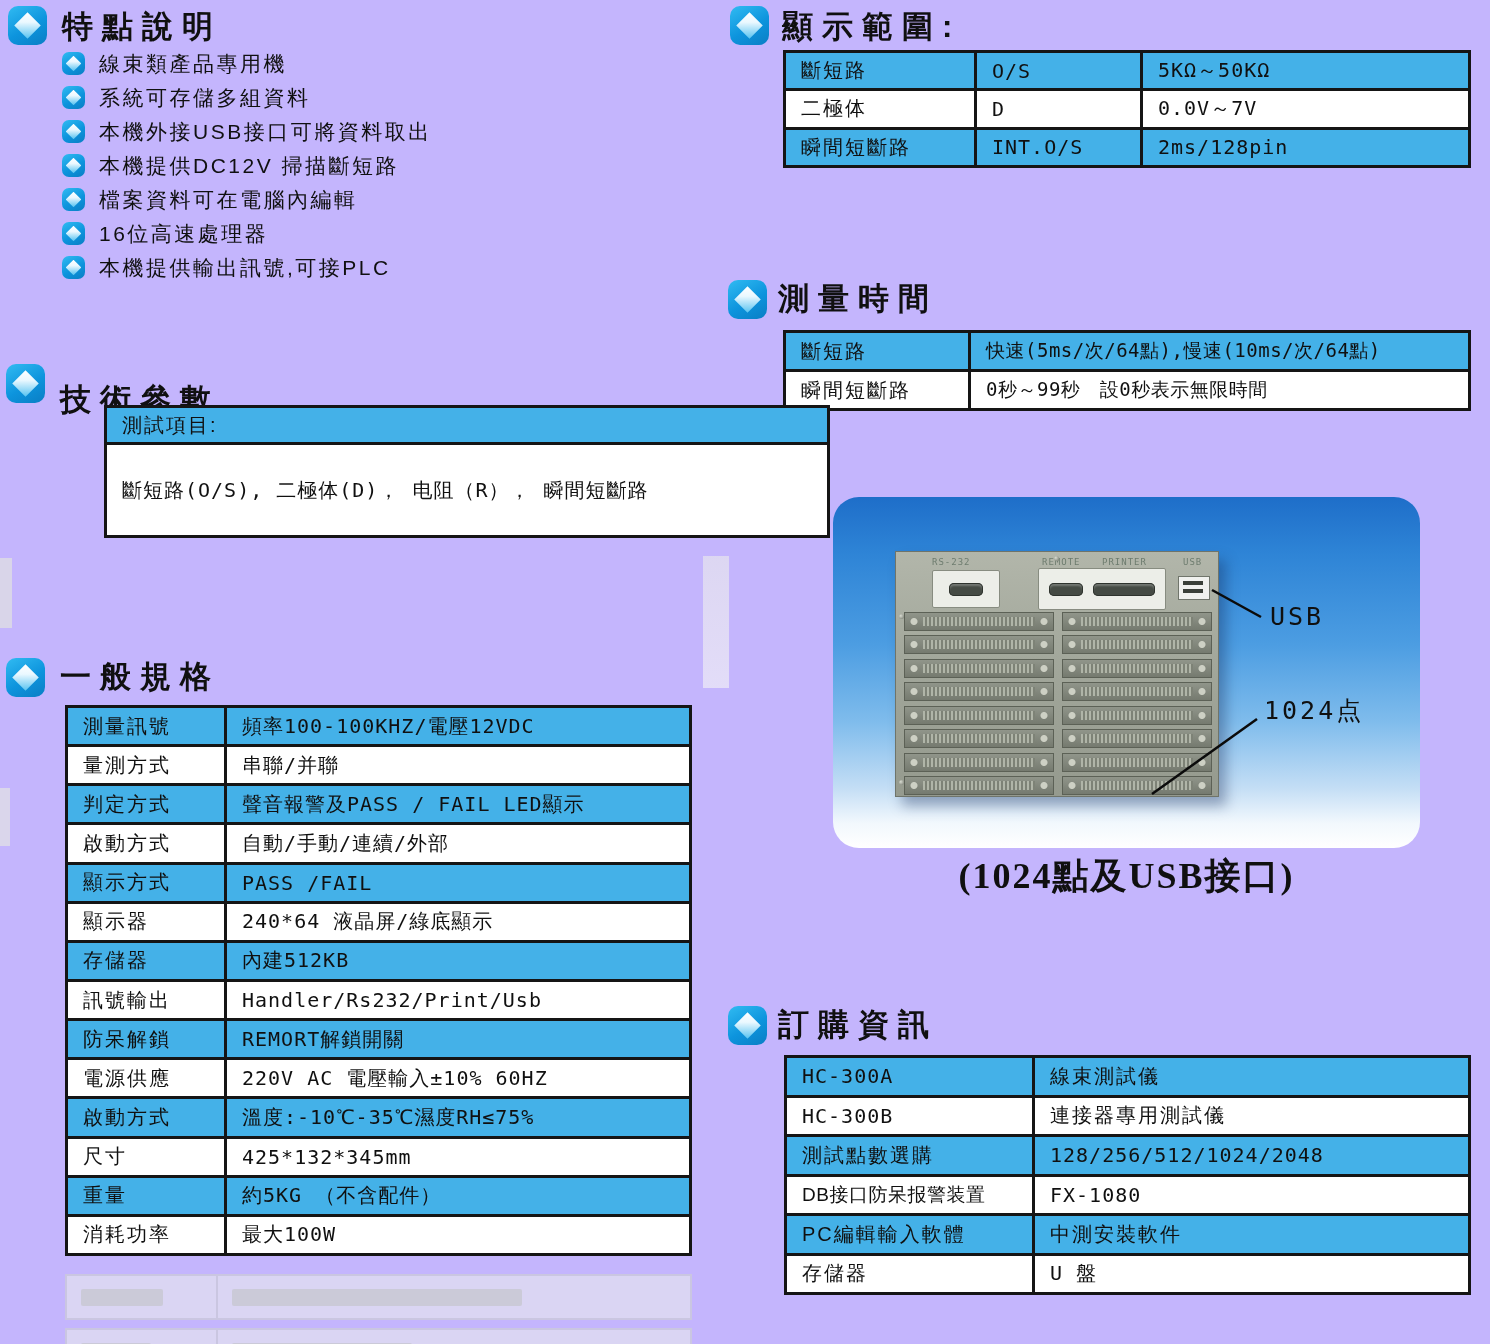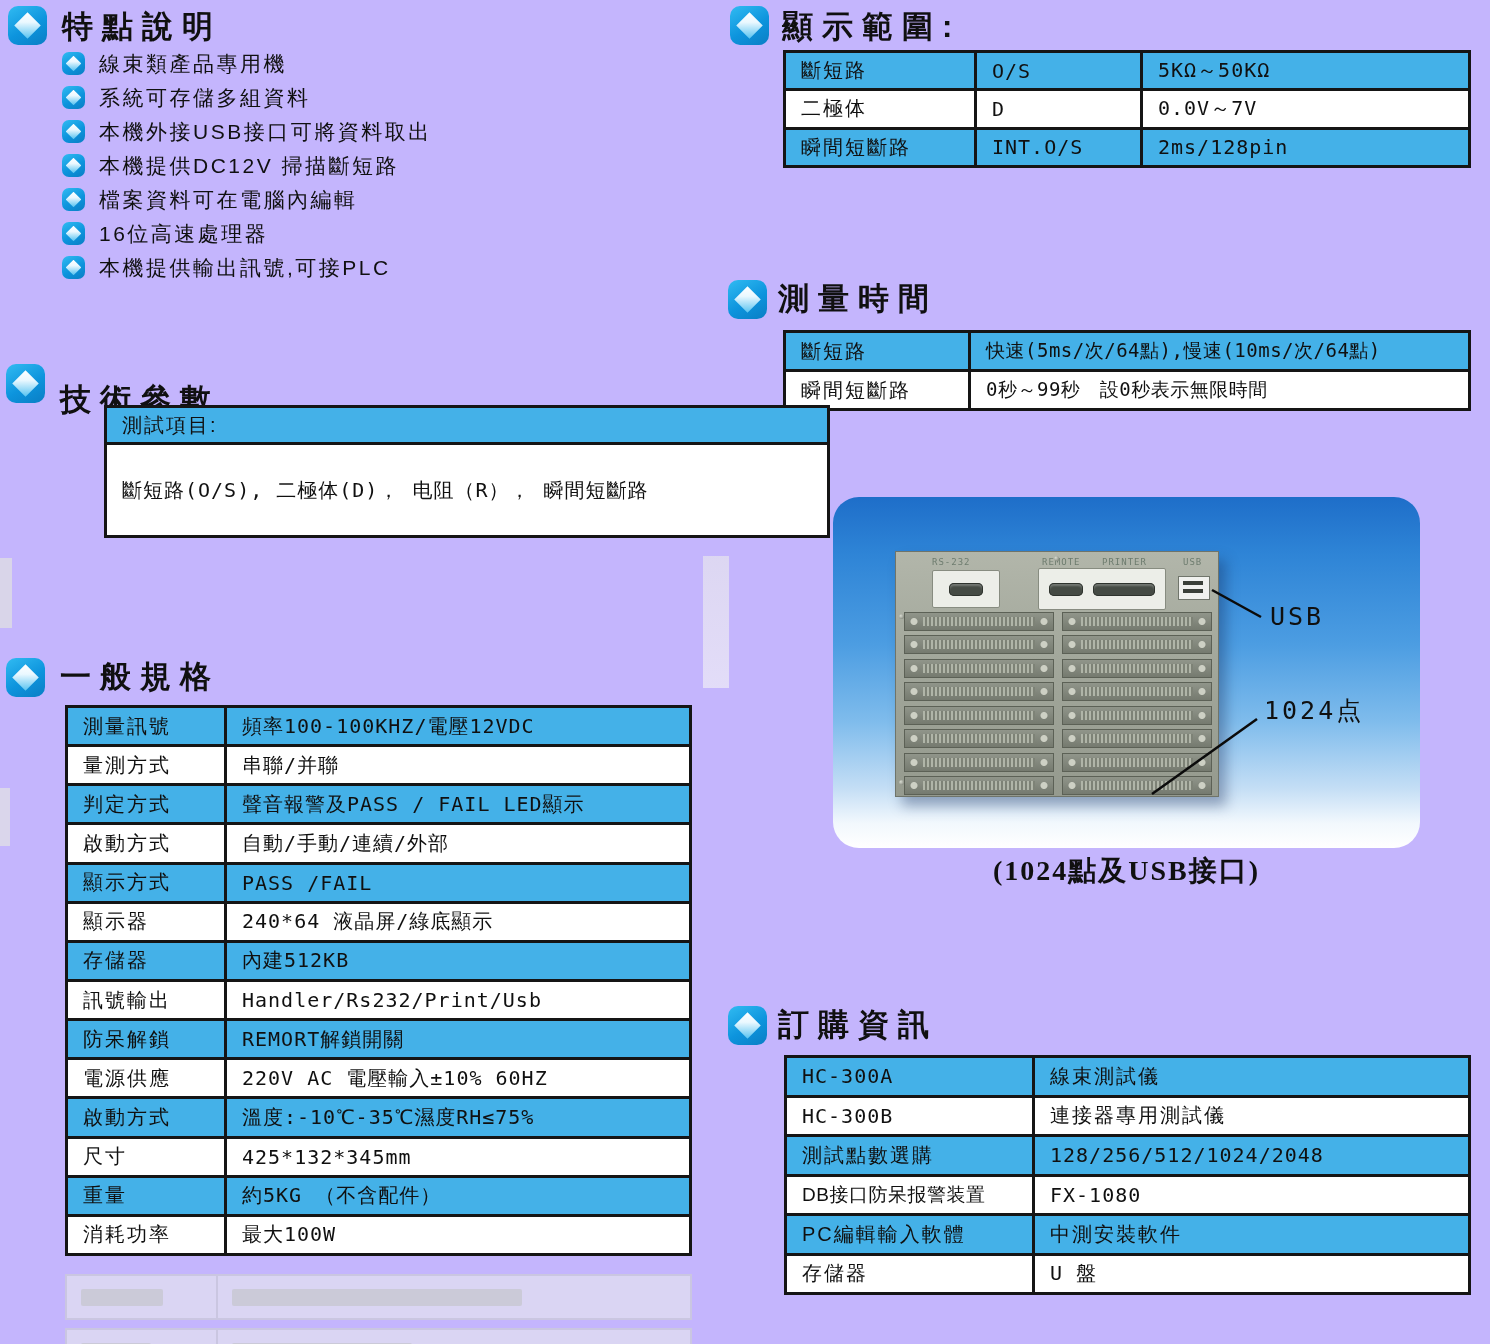--- a/index.html
+++ b/index.html
@@ -62,21 +62,21 @@
     background:
       radial-gradient(circle at 9px 50%,#cdd0c4 0 3px,rgba(0,0,0,0) 4px),
       radial-gradient(circle at calc(100% - 9px) 50%,#cdd0c4 0 3px,rgba(0,0,0,0) 4px),
       linear-gradient(180deg,#90958a 0%,#757a6f 100%);
   }
   .slot::before{content:"";display:block;margin:4px 18px 0 18px;height:9px;
     background:repeating-linear-gradient(90deg,#b0b5a8 0 2px,#7d8276 2px 4px);}
   #leads{position:absolute;left:833px;top:497px;}
   .photo-label{position:absolute;font-size:25px;letter-spacing:3px;font-weight:500;font-family:"DejaVu Sans Mono","Liberation Sans",sans-serif;white-space:nowrap;}
   #photo-caption{position:absolute;left:833px;top:852px;width:587px;text-align:center;
-    font-family:"Liberation Serif",serif;font-weight:bold;font-size:28px;letter-spacing:2px;white-space:nowrap;}
+    font-family:"Liberation Serif",serif;font-weight:bold;font-size:36px;letter-spacing:2px;white-space:nowrap;}
   
   .ghost{position:absolute;left:65px;width:627px;height:46px;box-sizing:border-box;
     border:2px solid rgba(70,70,70,0.10);background:rgba(236,238,235,0.55);display:flex;}
   .ghost-cell{position:relative;display:flex;align-items:center;padding-left:14px;}
   .ghost-cell.first{width:135px;flex:none;border-right:2px solid rgba(70,70,70,0.10);}
   .gbar{height:17px;border-radius:2px;background:rgba(185,189,183,0.45);}
   
   .artifact{position:absolute;pointer-events:none;}
 </style>
 </head>

